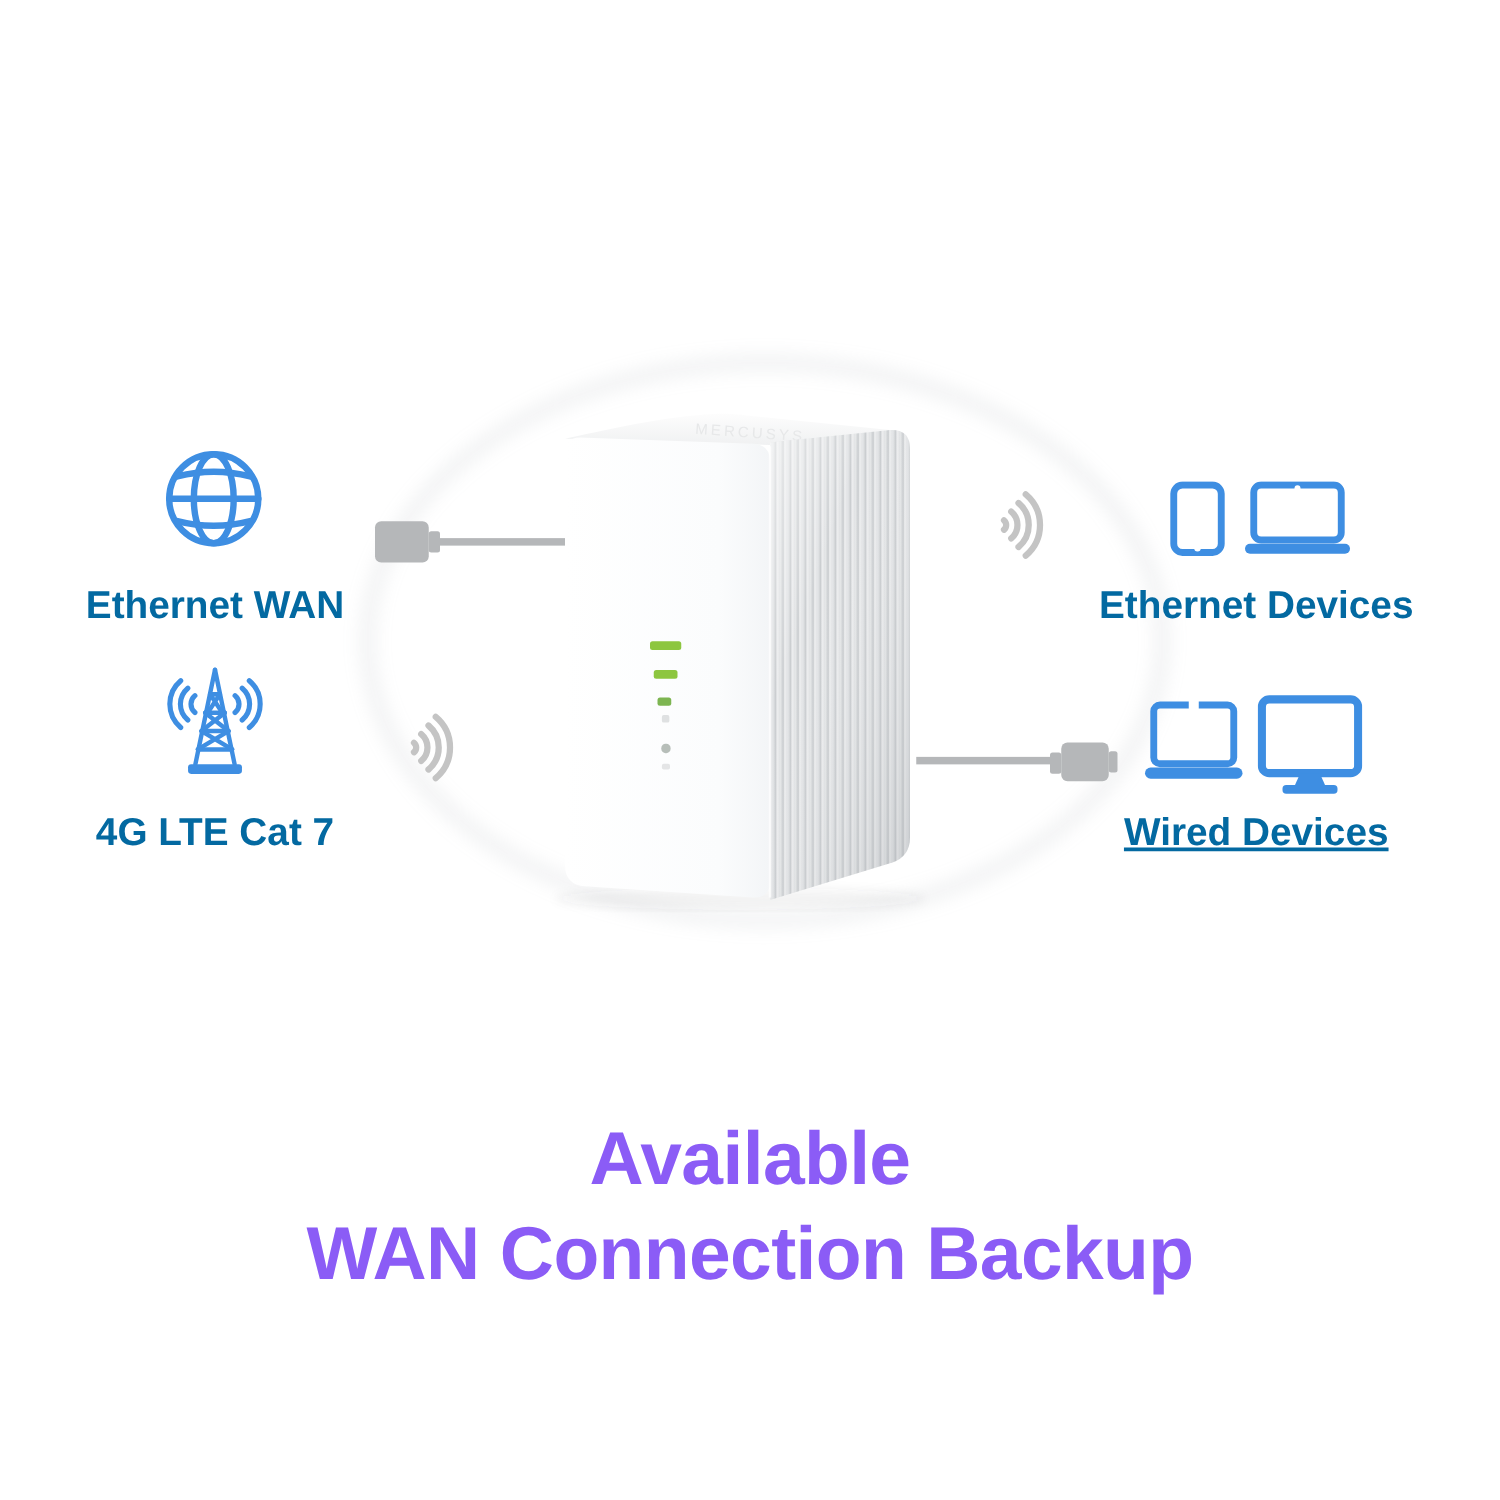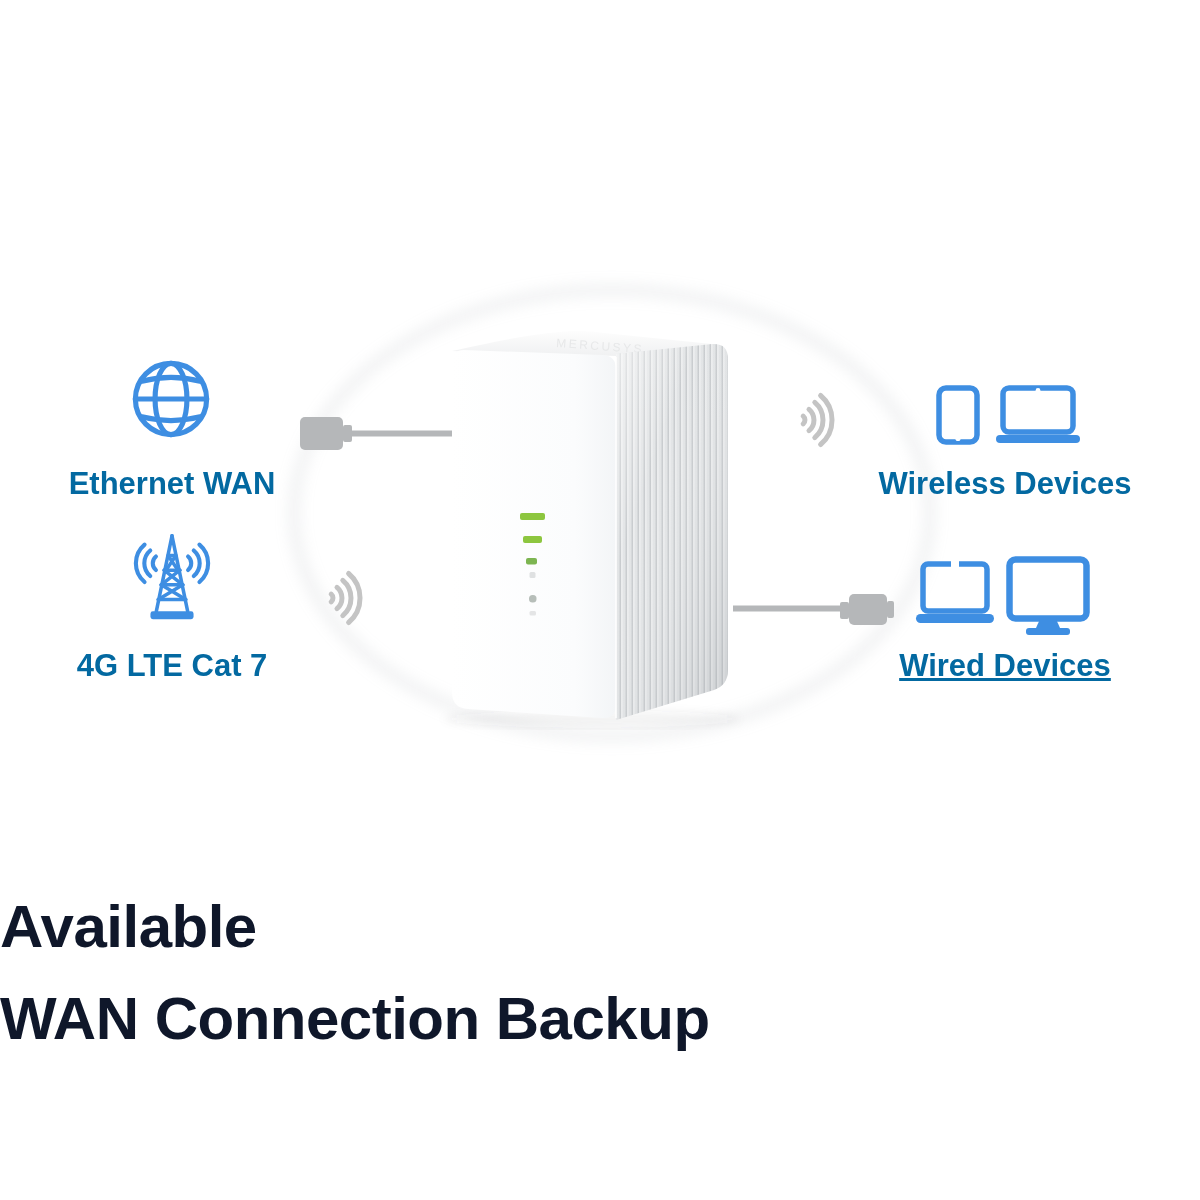--- a/index.html
+++ b/index.html
@@ -20,25 +20,25 @@
 
   .abs{position:absolute;}
 
   .side-label{
     position:absolute;width:304px;text-align:center;
     font-size:31px;font-weight:700;color:#0369a1;letter-spacing:0;
     white-space:nowrap;
   }
 
   .heading{
-    position:absolute;left:0;top:897px;width:1200px;
-    color:#0f172a;font-weight:700;font-size:60px;letter-spacing:-0.5px;
+    position:absolute;left:0;top:897px;width:1200px;text-align:center;
+    color:#8b5cf6;font-weight:700;font-size:60px;letter-spacing:-0.5px;
   }
   .heading .line{line-height:60px;}
-  .heading .line2{margin-top:32px;}
+  .heading .line2{margin-top:16px;}
 
   svg{display:block;}
 </style>
 </head>
 <body>
 
 <div class="stage">
 
   <div class="ring"></div>
 
@@ -157,21 +157,21 @@
 
   <svg class="abs" style="left:936px;top:385px;" width="44" height="60" viewBox="0 0 44 60">
     <rect x="3" y="3" width="38" height="54" rx="7" fill="none" stroke="#3e8ee2" stroke-width="5.5"></rect>
     <circle cx="22" cy="53.5" r="2.6" fill="#ffffff"></circle>
   </svg>
   <svg class="abs" style="left:994px;top:385px;" width="88" height="60" viewBox="0 0 88 60">
     <rect x="9" y="3" width="70" height="44" rx="6" fill="none" stroke="#3e8ee2" stroke-width="5.5"></rect>
     <circle cx="44" cy="5.5" r="2.4" fill="#ffffff"></circle>
     <rect x="2" y="50" width="84" height="8" rx="4" fill="#3e8ee2"></rect>
   </svg>
-  <div class="side-label" style="left:853px;top:466px;">Wireless Devices</div>
+  <div class="side-label" style="left:853px;top:466px;">Ethernet Devices</div>
 
   <svg class="abs" style="left:914px;top:560px;" width="82" height="66" viewBox="0 0 82 66">
     <rect x="9" y="4" width="64" height="47" rx="5" fill="none" stroke="#3e8ee2" stroke-width="5.5"></rect>
     <rect x="37" y="0" width="8" height="8" fill="#ffffff"></rect>
     <rect x="2" y="54" width="78" height="9" rx="4.5" fill="#3e8ee2"></rect>
   </svg>
   <svg class="abs" style="left:1006px;top:556px;" width="84" height="82" viewBox="0 0 84 82">
     <rect x="3.5" y="3.5" width="77" height="59" rx="6" fill="none" stroke="#3e8ee2" stroke-width="6.5"></rect>
     <path d="M 34 63 L 50 63 L 54 72 L 30 72 Z" fill="#3e8ee2"></path>
     <rect x="20" y="72" width="44" height="7" rx="3" fill="#3e8ee2"></rect>

